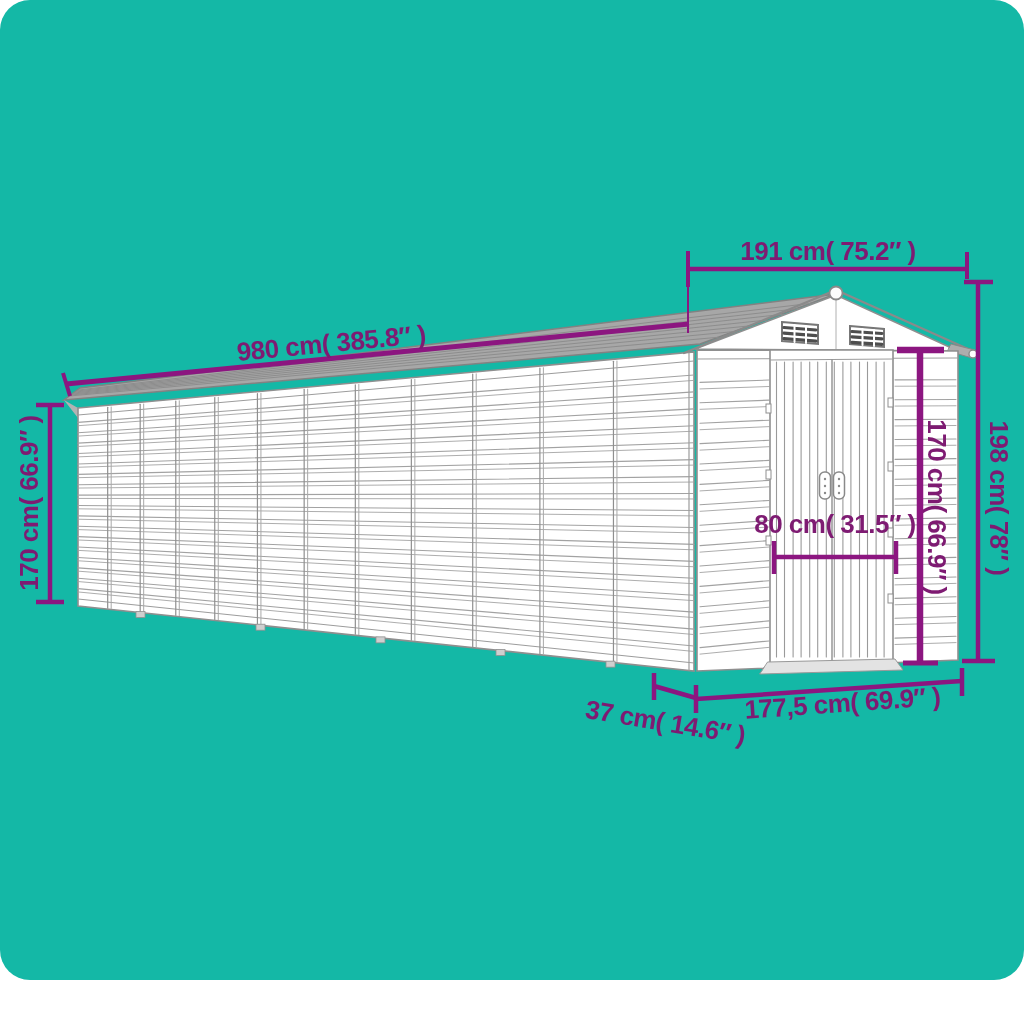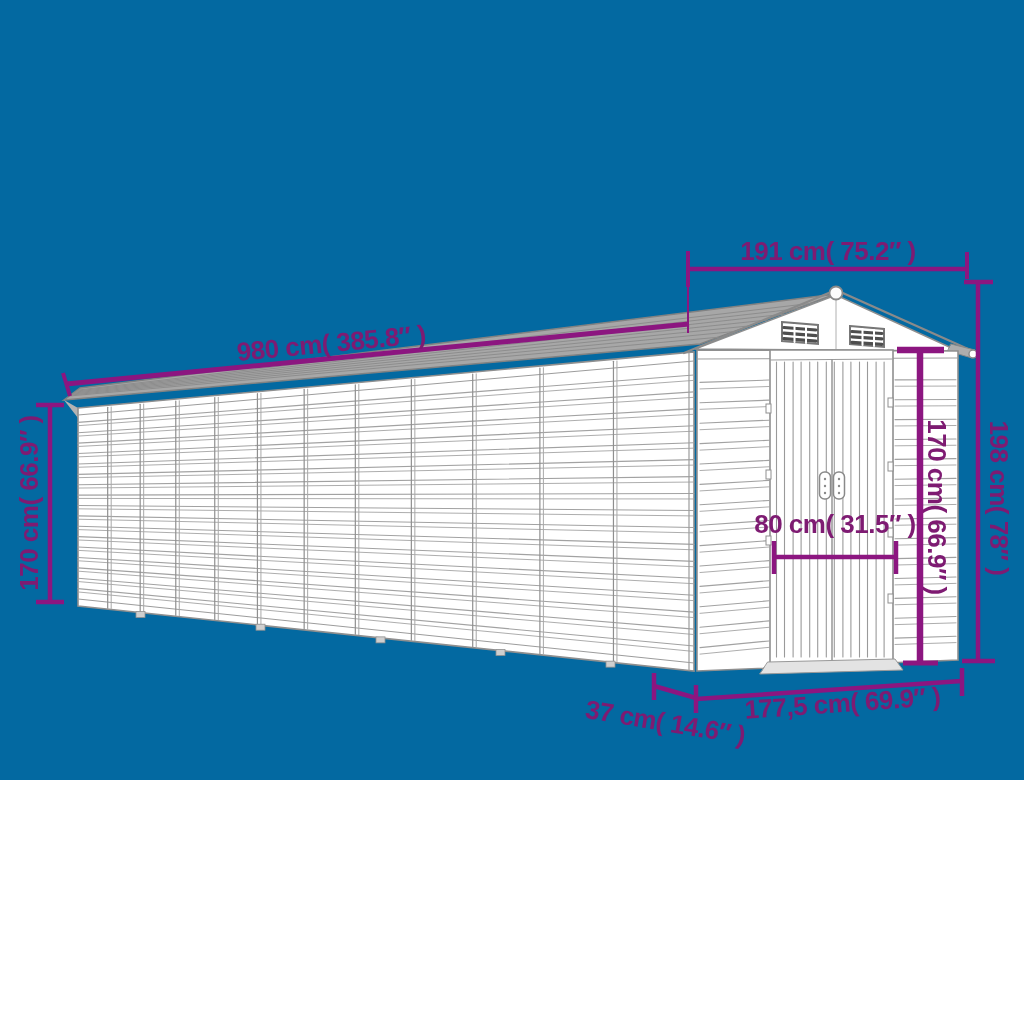--- a/index.html
+++ b/index.html
@@ -1,17 +1,17 @@
 <!DOCTYPE html>
 <html><head>
 <meta charset="utf-8">
 <style>
   html,body{margin:0;padding:0;background:#ffffff;}
-  .stage{width:1024px;height:780px;position:relative;background:#0369a1;overflow:hidden;
-         font-family:"Liberation Sans", sans-serif;}
+  .stage{width:1024px;height:980px;position:relative;background:#14b8a6;overflow:hidden;
+         font-family:"Liberation Sans", sans-serif;border-radius:30px;}
   svg{display:block;}
   text.dim{font-family:"Liberation Sans", sans-serif;font-weight:bold;font-size:26px;
            letter-spacing:-0.5px;}
 </style>
 </head>
 <body>
 
 <div class="stage">
 <svg viewBox="0 0 1024 1024" width="1024" height="1024">
 

